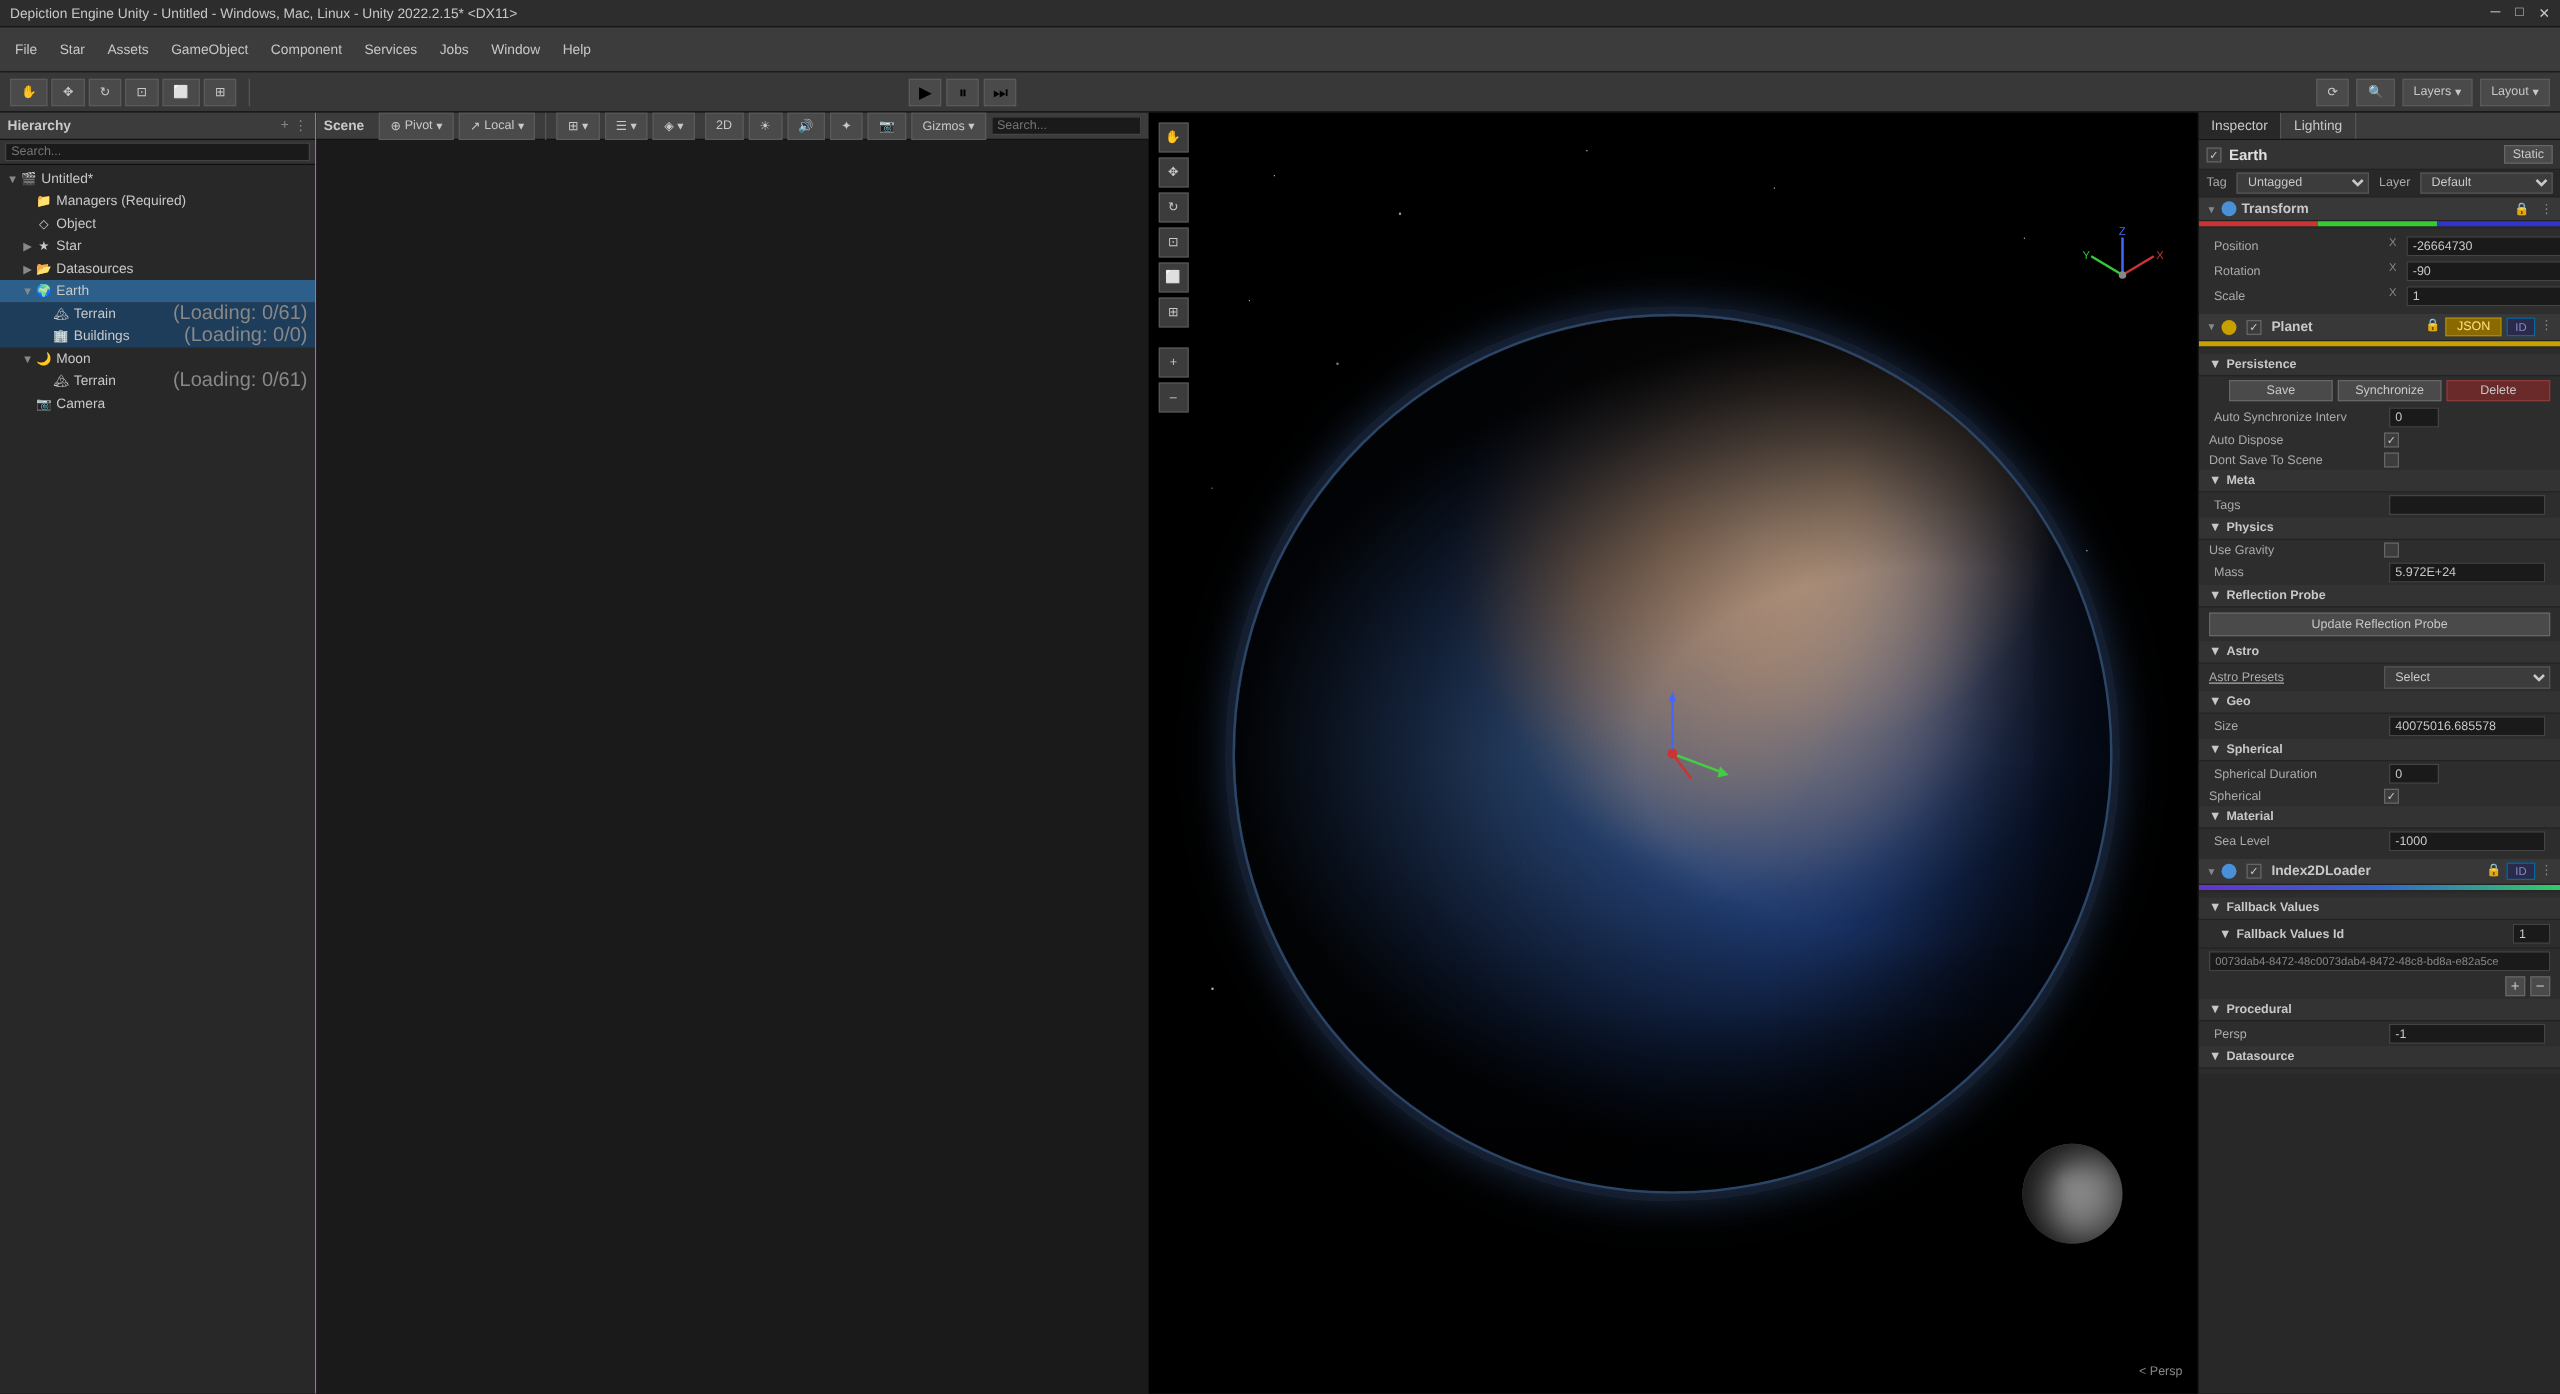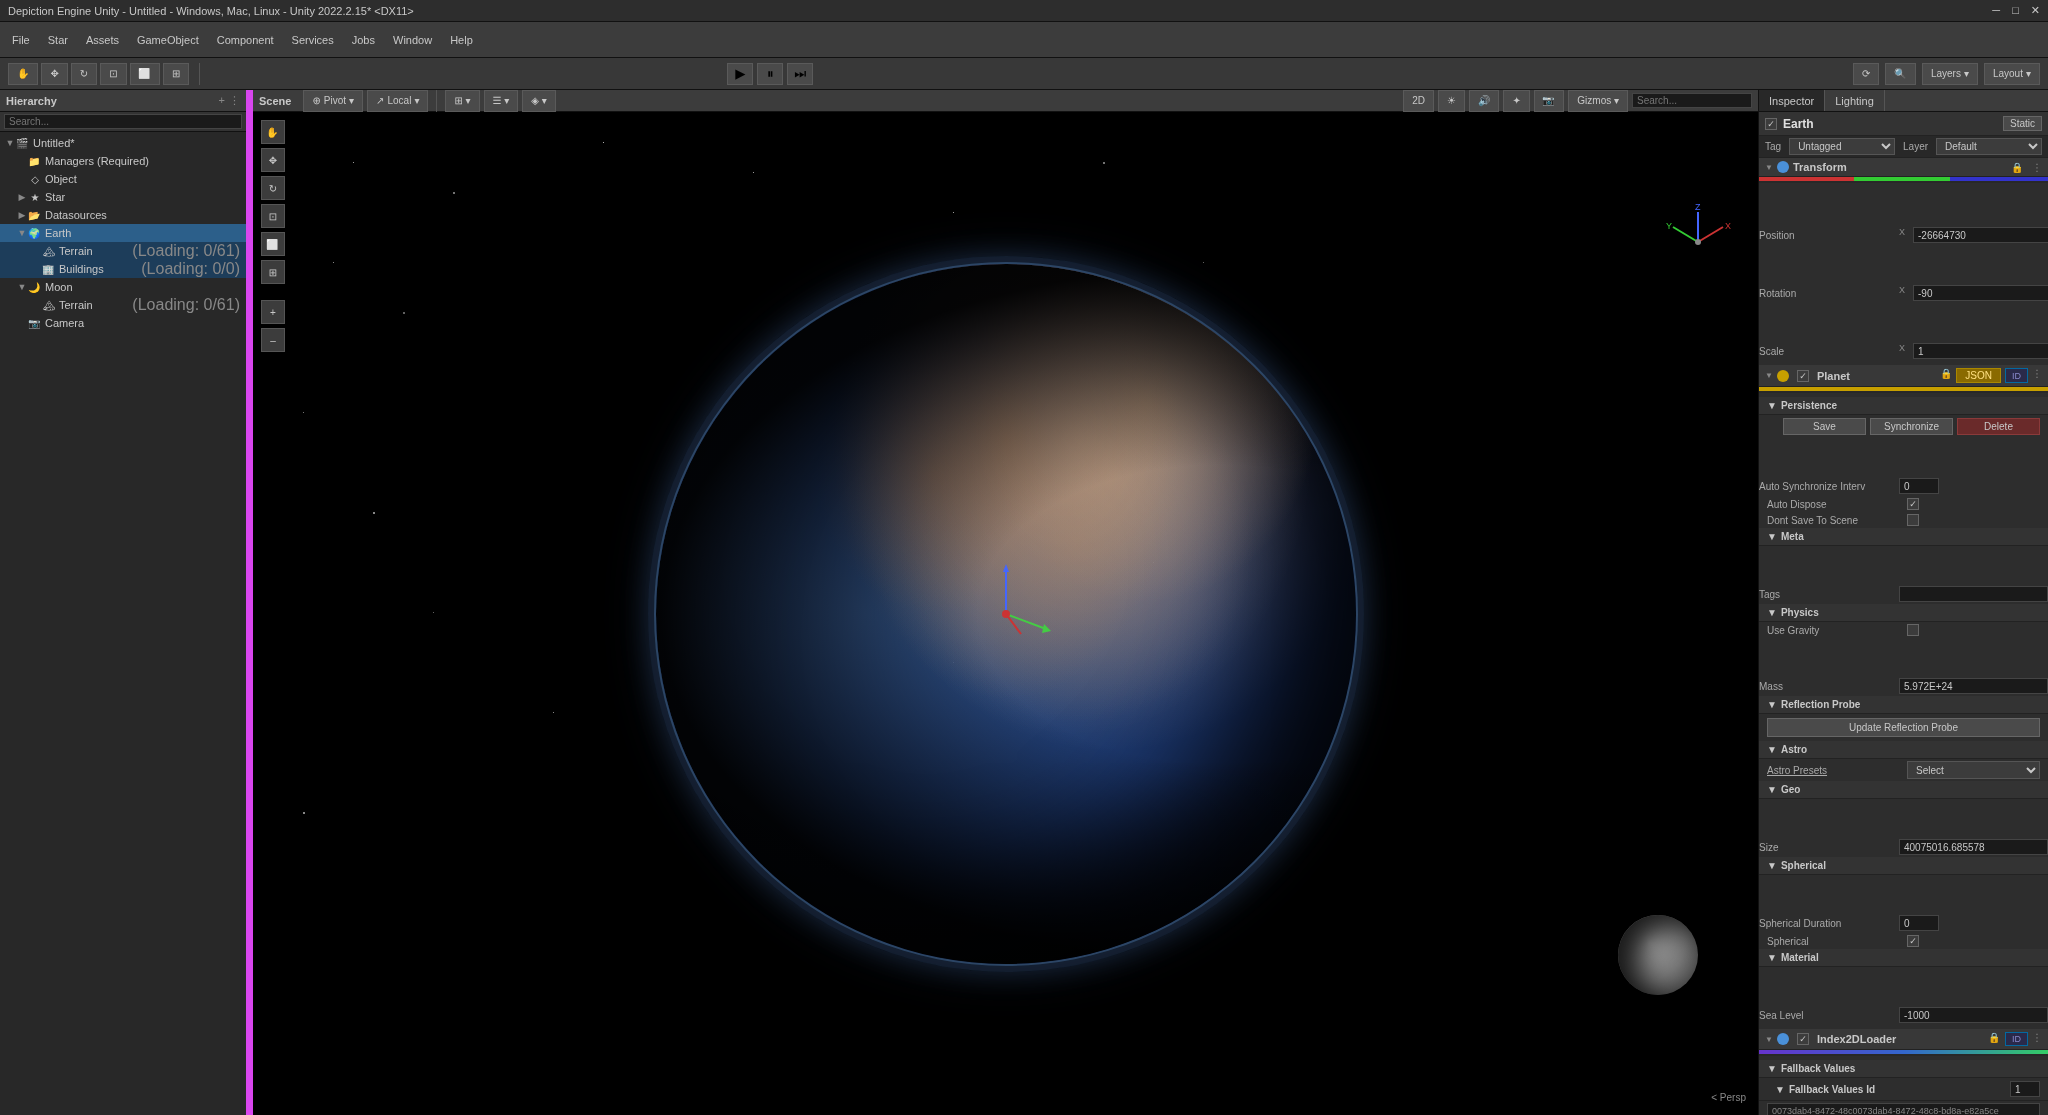--- a/index.html
+++ b/index.html
@@ -72,21 +72,21 @@
       display: flex;
       flex: 1;
       overflow: hidden;
     }
     
     #hierarchy {
       width: 253px;
       background: #282828;
       display: flex;
       flex-direction: column;
-      border-right: 7px solid #d946ef;
+      border-right: 1px solid #d946ef;
       flex-shrink: 0;
     }
     .panel-header {
       background: #3c3c3c;
       height: 22px;
       display: flex;
       align-items: center;
       padding: 0 6px;
       border-bottom: 1px solid #111;
       justify-content: space-between;
@@ -113,21 +113,21 @@
     .tree-item.selected { background: #2c5f8a; }
     .tree-indent-1 { padding-left: 16px; }
     .tree-indent-2 { padding-left: 30px; }
     .tree-arrow { width: 12px; display: inline-flex; align-items: center; justify-content: center; font-size: 9px; color: #888; }
     .tree-icon { width: 14px; height: 14px; margin-right: 3px; display: inline-flex; align-items: center; justify-content: center; font-size: 10px; }
     .loading-text { color: #888; font-size: 16px; margin-left: auto; padding-right: 6px; }
     
     #scene-area {
       flex: 1;
       display: flex;
-      flex-direction: column;
+      flex-direction: row;
       background: #1a1a1a;
       min-width: 0;
     }
     .scene-toolbar {
       background: #3c3c3c;
       height: 22px;
       display: flex;
       align-items: center;
       padding: 0 6px;
       gap: 4px;
@@ -301,23 +301,22 @@
       font-weight: bold;
       flex: 1;
     }
     .component-body {
       background: #2d2d2d;
       padding: 4px 0;
     }
     .prop-row {
       display: flex;
       align-items: center;
-      padding: 2px 0;
+      padding: 2px 12px;
       min-height: 18px;
-      margin-top: 38px;
     }
     .prop-label {
       width: 140px;
       color: #aaa;
       font-size: 10px;
       flex-shrink: 0;
     }
     .prop-field {
       background: #1a1a1a;
       border: 1px solid #444;

